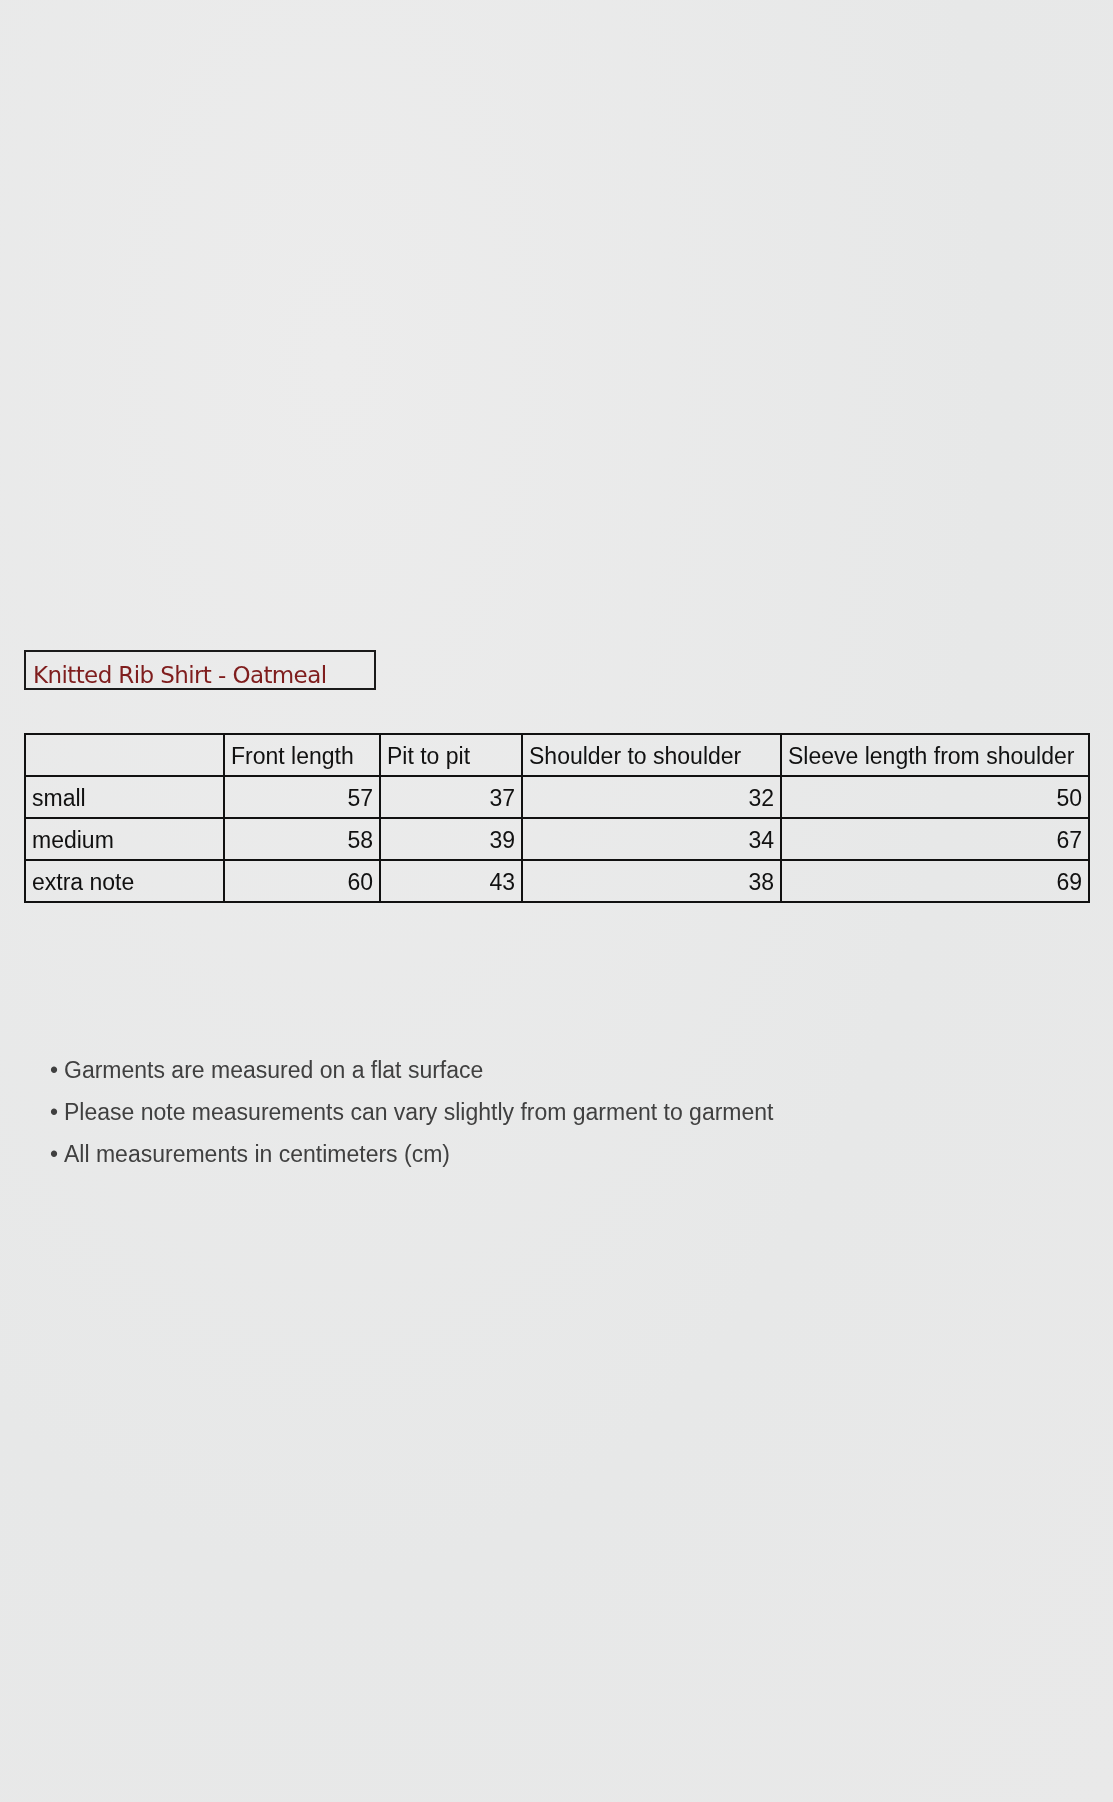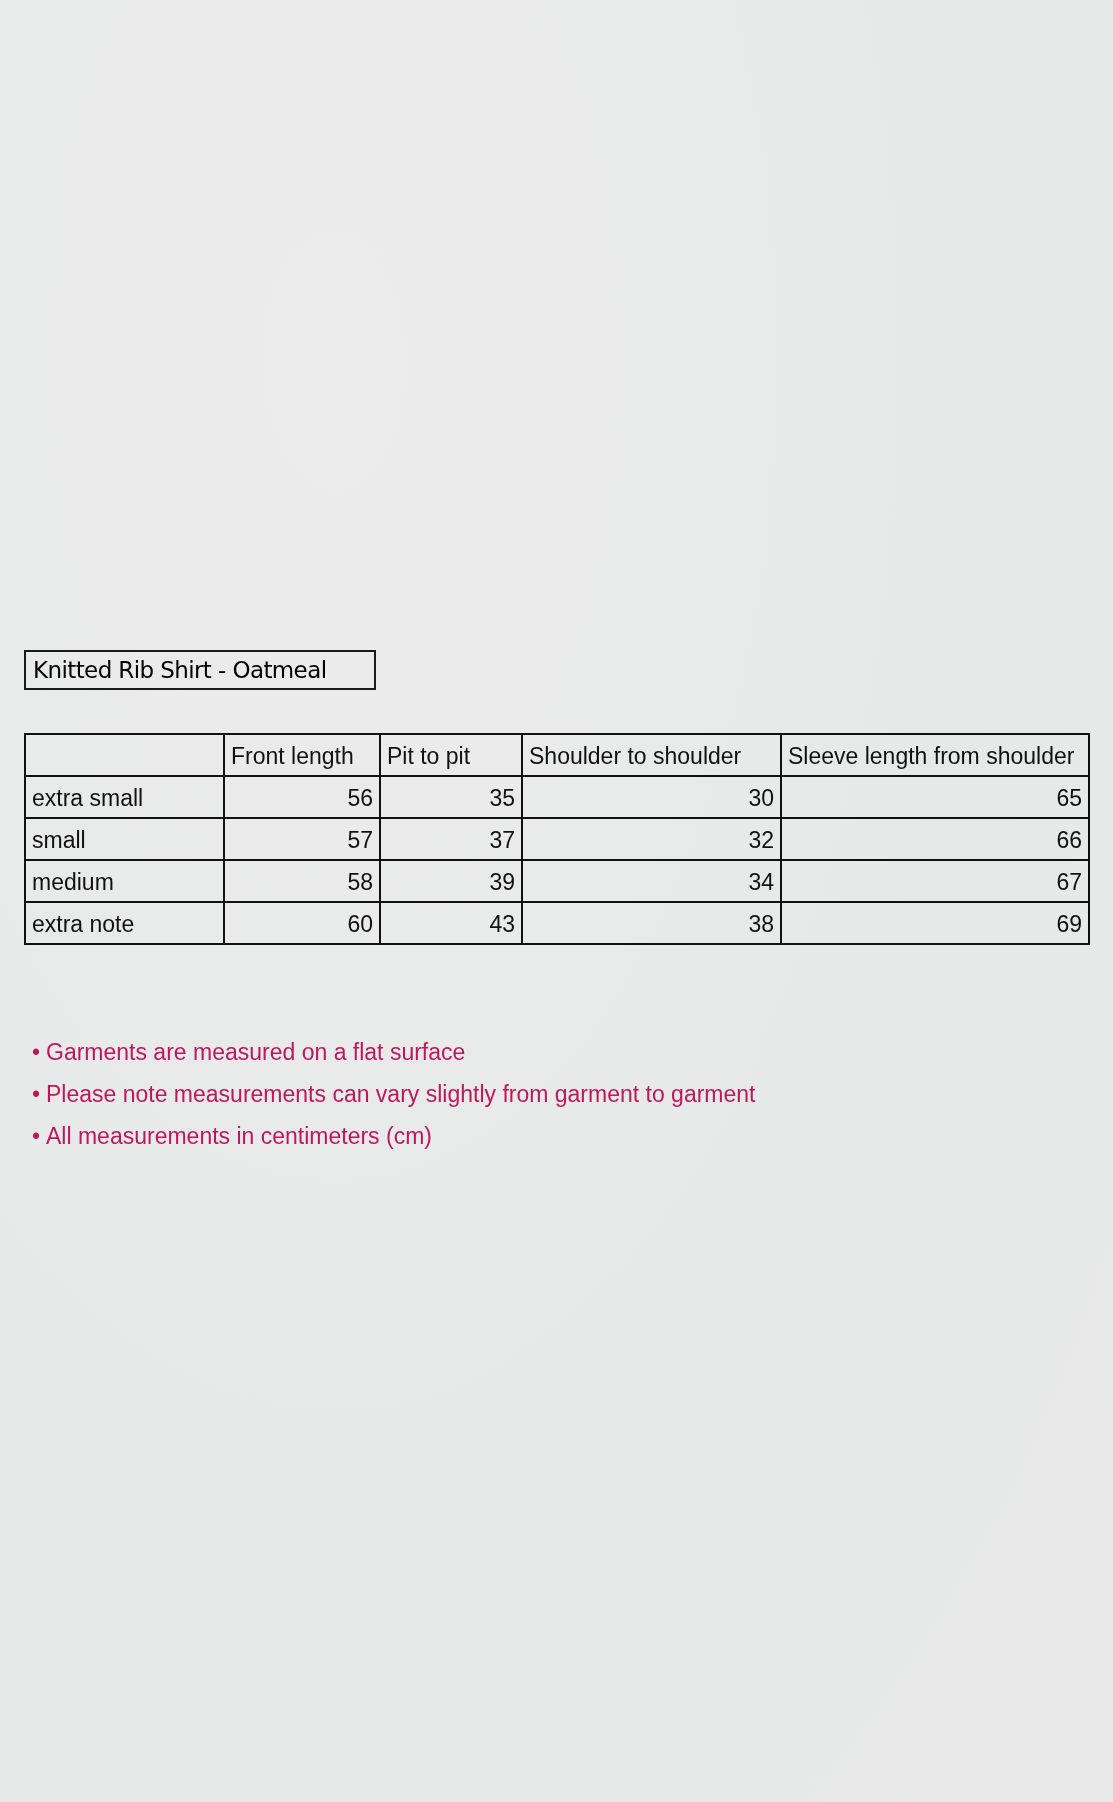--- a/index.html
+++ b/index.html
@@ -18,26 +18,26 @@
     }
     .title-box {
       position: absolute;
       left: 24px;
       top: 650px;
       width: 352px;
       height: 40px;
       border: 2px solid #1a1a1a;
       box-sizing: border-box;
       display: flex;
-      align-items: center;
+      align-items: flex-end;
       padding-left: 7px;
       font-family: "DejaVu Sans", sans-serif;
       font-size: 23px;
       letter-spacing: -0.6px;
-      color: #000000;
+      color: #7f1d1d;
     }
     table.size-table {
       position: absolute;
       left: 24px;
       top: 733px;
       width: 1064px;
       border-collapse: collapse;
       table-layout: fixed;
       font-family: "Liberation Sans", sans-serif;
       font-size: 23px;
@@ -53,26 +53,26 @@
       line-height: 37px;
       padding-top: 3px;
     }
     table.size-table th { text-align: left; border-radius: 20px; }
     table.size-table td.label { text-align: left; }
     table.size-table td.num { text-align: right; }
     .notes {
       position: absolute;
       left: 32px;
       top: 1031px;
-      margin: 0;
+      margin: 18px;
       padding: 0;
       list-style: none;
       font-family: "Liberation Sans", sans-serif;
       font-size: 23px;
-      color: #be185d;
+      color: #404040;
     }
     .notes li {
       height: 42px;
       line-height: 42px;
       white-space: nowrap;
     }
     .notes .bullet {
       display: inline-block;
       width: 14px;
     }
@@ -96,32 +96,25 @@
     <tr>
       <th></th>
       <th>Front length</th>
       <th>Pit to pit</th>
       <th>Shoulder to shoulder</th>
       <th>Sleeve length from shoulder</th>
     </tr>
   </thead>
   <tbody>
     <tr>
-      <td class="label">extra small</td>
-      <td class="num">56</td>
-      <td class="num">35</td>
-      <td class="num">30</td>
-      <td class="num">65</td>
-    </tr>
-    <tr>
       <td class="label">small</td>
       <td class="num">57</td>
       <td class="num">37</td>
       <td class="num">32</td>
-      <td class="num">66</td>
+      <td class="num">50</td>
     </tr>
     <tr>
       <td class="label">medium</td>
       <td class="num">58</td>
       <td class="num">39</td>
       <td class="num">34</td>
       <td class="num">67</td>
     </tr>
     <tr>
       <td class="label">extra note</td>

